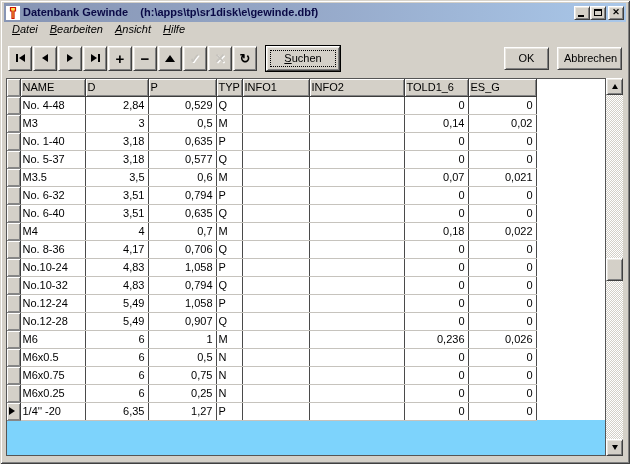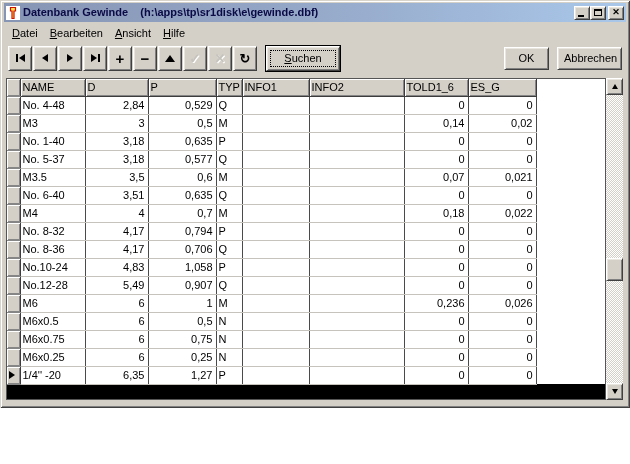--- a/index.html
+++ b/index.html
@@ -1,21 +1,21 @@
 <!DOCTYPE html>
 <html style="--titlebar-left: #8795b4; --titlebar-right: #a9c7e9; --window-face: #d4d0c8; --header-bg: #d4d0c8; --grid-line-vertical: #4a4a4a; --grid-line-horizontal: #c6c3bd;"><head>
 <meta charset="utf-8">
 <style>
   html,body{margin:0;padding:0;}
   body{width:630px;height:464px;font-family:"Liberation Sans",sans-serif;font-size:11px;-webkit-font-smoothing:none;}
   *{box-sizing:border-box;}
   u{text-decoration:underline;}
 
   .window{
-    width:630px;height:408px;background:var(--window-face,#d4d0c8);
+    width:630px;height:464px;background:var(--window-face,#d4d0c8);
     padding:3px 4px 8px 4px;display:flex;flex-direction:column;
     box-shadow:inset 1px 1px 0 #d8d4cc, inset -1px -1px 0 #404040,
                inset 2px 2px 0 #ffffff, inset -2px -2px 0 #808080;
   }
 
   
   .titlebar{
     height:19px;flex:0 0 19px;display:flex;align-items:center;padding:0 2px;
     background:linear-gradient(90deg,var(--titlebar-left,#8795b4) 0%,#94a6c6 45%,var(--titlebar-right,#a9c7e9) 100%);
   }
@@ -27,21 +27,21 @@
     background:var(--window-face,#d4d0c8);border:1px solid;border-color:#fff #404040 #404040 #fff;
     box-shadow:inset 1px 1px 0 #e9e6e0, inset -1px -1px 0 #808080;
     display:flex;align-items:center;justify-content:center;font-family:inherit;
   }
   .winbtn.close{margin-left:2px;}
   .glyph-min{position:absolute;left:3px;bottom:2px;width:6px;height:2px;background:#000;}
   .glyph-max{width:8px;height:7px;border:1px solid #000;border-top-width:2px;}
   .glyph-close{font-size:9px;font-weight:bold;color:#000;line-height:1;}
 
   
-  .menubar{height:18px;flex:0 0 18px;display:flex;align-items:flex-end;padding-left:2px;}
+  .menubar{height:18px;flex:0 0 18px;display:flex;align-items:flex-start;padding-left:2px;font-style:italic;}
   .menu-item{padding:1px 6px;color:#000;cursor:default;}
 
   
   .toolbar{height:36px;flex:0 0 36px;display:flex;align-items:center;padding:0 4px;}
   .navbar{display:flex;gap:1px;margin-right:9px;}
   .nav-btn{
     width:24px;height:25px;padding:0;background:var(--window-face,#d4d0c8);
     border:1px solid;border-color:#fff #404040 #404040 #fff;
     box-shadow:inset 1px 1px 0 #e9e6e0, inset -1px -1px 0 #808080;
     display:flex;align-items:center;justify-content:center;gap:1px;cursor:default;
@@ -60,21 +60,21 @@
     position:relative;cursor:default;
   }
   .btn-suchen{width:74px;margin-right:10px;box-shadow:0 0 0 1px #000, inset 1px 1px 0 #e9e6e0, inset -1px -1px 0 #808080;}
   .btn-suchen .focus-rect{position:absolute;inset:3px;border:1px dotted #000;pointer-events:none;}
   .btn-weitersuchen{width:76px;}
   .btn-ok{width:45px;height:23px;margin-left:auto;}
   .btn-abbrechen{width:65px;height:23px;margin-left:8px;margin-right:0;}
 
   
   .content{flex:1;display:flex;margin:2px 3px 0 2px;min-height:0;}
-  .grid{flex:1;background:#000000;border:1px solid #555;overflow:hidden;}
+  .grid{flex:1;background:#7dd3fc;border:1px solid #555;overflow:hidden;}
   table{border-collapse:collapse;table-layout:fixed;width:100%;font-size:11px;}
   th,td{height:18px;padding:0 3px 0 2px;overflow:hidden;white-space:nowrap;font-weight:normal;text-align:left;vertical-align:middle;}
   thead th{height:17px;}
   th.hcell{
     background:var(--header-bg,#d4d0c8);
     border-right:1px solid #3c3c3c;border-bottom:1px solid #3c3c3c;
     box-shadow:inset 1px 1px 0 #fff, inset -1px -1px 0 #868686;
   }
   .ind{
     width:13px;background:var(--header-bg,#d4d0c8);padding:0;
@@ -283,20 +283,32 @@
               <td class="cell num">0,6</td>
               <td class="cell">M</td>
               <td class="cell"></td>
               <td class="cell"></td>
               <td class="cell num">0,07</td>
               <td class="cell num">0,021</td>
               <td class="filler"></td>
             </tr>
             <tr>
               <td class="ind"></td>
+              <td class="cell">No. 6-32</td>
+              <td class="cell num">3,51</td>
+              <td class="cell num">0,794</td>
+              <td class="cell">P</td>
+              <td class="cell"></td>
+              <td class="cell"></td>
+              <td class="cell num">0</td>
+              <td class="cell num">0</td>
+              <td class="filler"></td>
+            </tr>
+            <tr>
+              <td class="ind"></td>
               <td class="cell">No. 6-40</td>
               <td class="cell num">3,51</td>
               <td class="cell num">0,635</td>
               <td class="cell">Q</td>
               <td class="cell"></td>
               <td class="cell"></td>
               <td class="cell num">0</td>
               <td class="cell num">0</td>
               <td class="filler"></td>
             </tr>
@@ -307,46 +319,58 @@
               <td class="cell num">0,7</td>
               <td class="cell">M</td>
               <td class="cell"></td>
               <td class="cell"></td>
               <td class="cell num">0,18</td>
               <td class="cell num">0,022</td>
               <td class="filler"></td>
             </tr>
             <tr>
               <td class="ind"></td>
-              <td class="cell">No. 8-32</td>
-              <td class="cell num">4,17</td>
-              <td class="cell num">0,794</td>
-              <td class="cell">P</td>
-              <td class="cell"></td>
-              <td class="cell"></td>
-              <td class="cell num">0</td>
-              <td class="cell num">0</td>
-              <td class="filler"></td>
-            </tr>
-            <tr>
-              <td class="ind"></td>
               <td class="cell">No. 8-36</td>
               <td class="cell num">4,17</td>
               <td class="cell num">0,706</td>
               <td class="cell">Q</td>
               <td class="cell"></td>
               <td class="cell"></td>
               <td class="cell num">0</td>
               <td class="cell num">0</td>
               <td class="filler"></td>
             </tr>
             <tr>
               <td class="ind"></td>
               <td class="cell">No.10-24</td>
               <td class="cell num">4,83</td>
+              <td class="cell num">1,058</td>
+              <td class="cell">P</td>
+              <td class="cell"></td>
+              <td class="cell"></td>
+              <td class="cell num">0</td>
+              <td class="cell num">0</td>
+              <td class="filler"></td>
+            </tr>
+            <tr>
+              <td class="ind"></td>
+              <td class="cell">No.10-32</td>
+              <td class="cell num">4,83</td>
+              <td class="cell num">0,794</td>
+              <td class="cell">Q</td>
+              <td class="cell"></td>
+              <td class="cell"></td>
+              <td class="cell num">0</td>
+              <td class="cell num">0</td>
+              <td class="filler"></td>
+            </tr>
+            <tr>
+              <td class="ind"></td>
+              <td class="cell">No.12-24</td>
+              <td class="cell num">5,49</td>
               <td class="cell num">1,058</td>
               <td class="cell">P</td>
               <td class="cell"></td>
               <td class="cell"></td>
               <td class="cell num">0</td>
               <td class="cell num">0</td>
               <td class="filler"></td>
             </tr>
             <tr>
               <td class="ind"></td>

